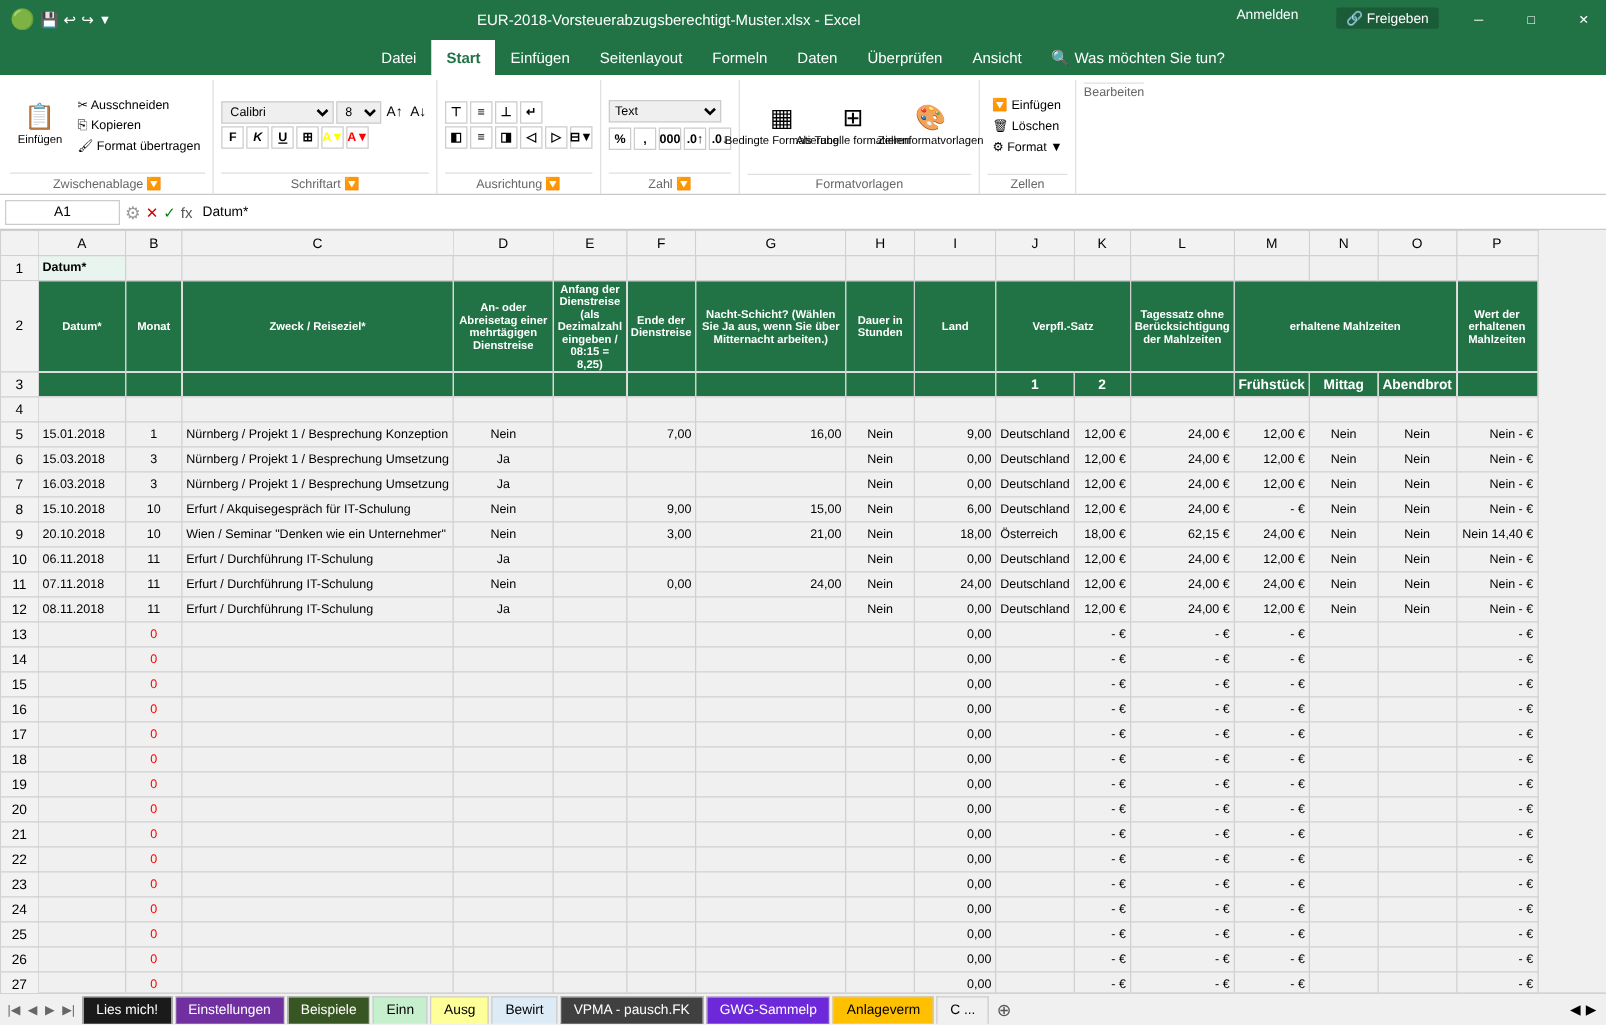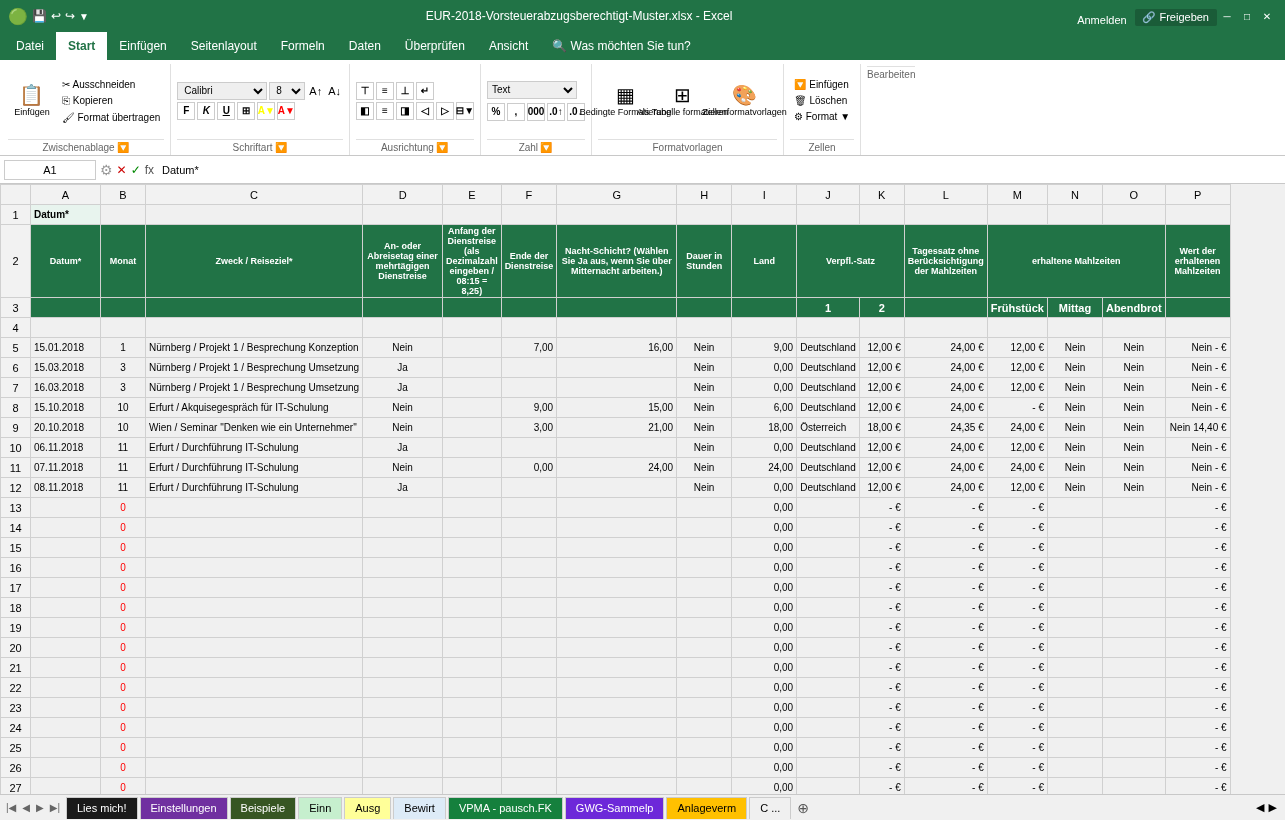--- a/index.html
+++ b/index.html
@@ -10,34 +10,35 @@
       background: #217346;
       color: white;
       height: 32px;
       display: flex;
       align-items: center;
       padding: 0 8px;
       justify-content: space-between;
     }
     .title-bar-left { display: flex; align-items: center; gap: 4px; }
     .title-bar-center { flex: 1; text-align: center; font-size: 12px; }
-    .title-bar-right { display: flex; align-items: flex-end; gap: 0; }
+    .title-bar-right { display: flex; align-items: flex-start; gap: 22px; }
     .win-btn { width: 20px; height: 20px; display: flex; align-items: center; justify-content: center; font-size: 10px; color: white; cursor: pointer; }
 
     
     .ribbon {
       background: #217346;
       display: flex;
       flex-direction: column;
     }
     .ribbon-tabs {
       display: flex;
       align-items: center;
       height: 28px;
       padding: 0 4px;
+      justify-content: center;
     }
     .ribbon-tab {
       padding: 4px 12px;
       color: white;
       cursor: pointer;
       font-size: 12px;
       height: 100%;
       display: flex;
       align-items: center;
     }
@@ -269,21 +270,21 @@
       align-items: center;
       margin-right: 2px;
       background: #f0f0f0;
     }
     .sheet-tab.black { background: #1a1a1a; color: white; }
     .sheet-tab.purple { background: #7030a0; color: white; }
     .sheet-tab.green-tab { background: #375623; color: white; }
     .sheet-tab.olive { background: #c6efce; }
     .sheet-tab.light-yellow { background: #ffff99; }
     .sheet-tab.light-blue { background: #ddebf7; }
-    .sheet-tab.active-blue { background: #15803d; color: white; }
+    .sheet-tab.active-blue { background: #404040; color: white; }
     .sheet-tab.teal { background: #6d28d9; color: white; }
     .sheet-tab.gold { background: #ffc000; }
     .sheet-tabs-nav { display: flex; align-items: center; gap: 2px; padding: 0 4px; }
     .tab-nav-btn { font-size: 10px; color: #666; cursor: pointer; padding: 0 2px; }
   </style>
 </head>
 <body>
 
 <div class="title-bar">
   <div class="title-bar-left">
@@ -652,21 +653,21 @@
           <td class="cell-center" style="font-size:10px;">10</td>
           <td style="font-size:10px;">Wien / Seminar "Denken wie ein Unternehmer"</td>
           <td class="cell-center" style="font-size:10px;">Nein</td>
           <td class="cell-right" style="font-size:10px;"></td>
           <td class="cell-right" style="font-size:10px;">3,00</td>
           <td class="cell-right" style="font-size:10px;">21,00</td>
           <td class="cell-center" style="font-size:10px;">Nein</td>
           <td class="cell-right" style="font-size:10px;">18,00</td>
           <td style="font-size:10px;">Österreich</td>
           <td class="cell-right" style="font-size:10px;">18,00 €</td>
-          <td class="cell-right" style="font-size:10px;">24,35 €</td>
+          <td class="cell-right" style="font-size:10px;">62,15 €</td>
           <td class="cell-right" style="font-size:10px;">24,00 €</td>
           <td class="cell-center" style="font-size:10px;">Nein</td>
           <td class="cell-center" style="font-size:10px;">Nein</td>
           <td class="cell-right" style="font-size:10px;">Nein 14,40 €</td>
         </tr>
 
         <tr>
           <td class="row-num">10</td>
           <td style="font-size:10px;">06.11.2018</td>
           <td class="cell-center" style="font-size:10px;">11</td>

